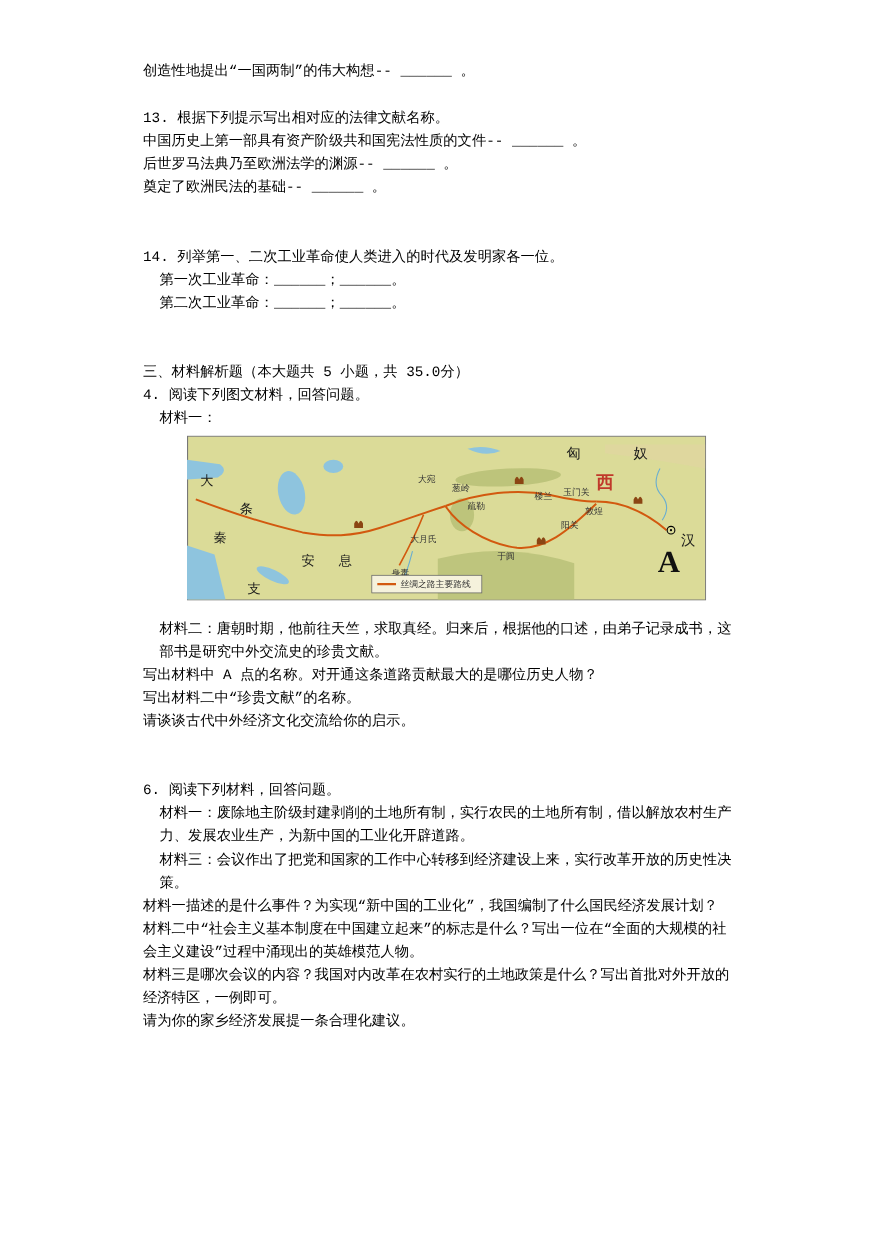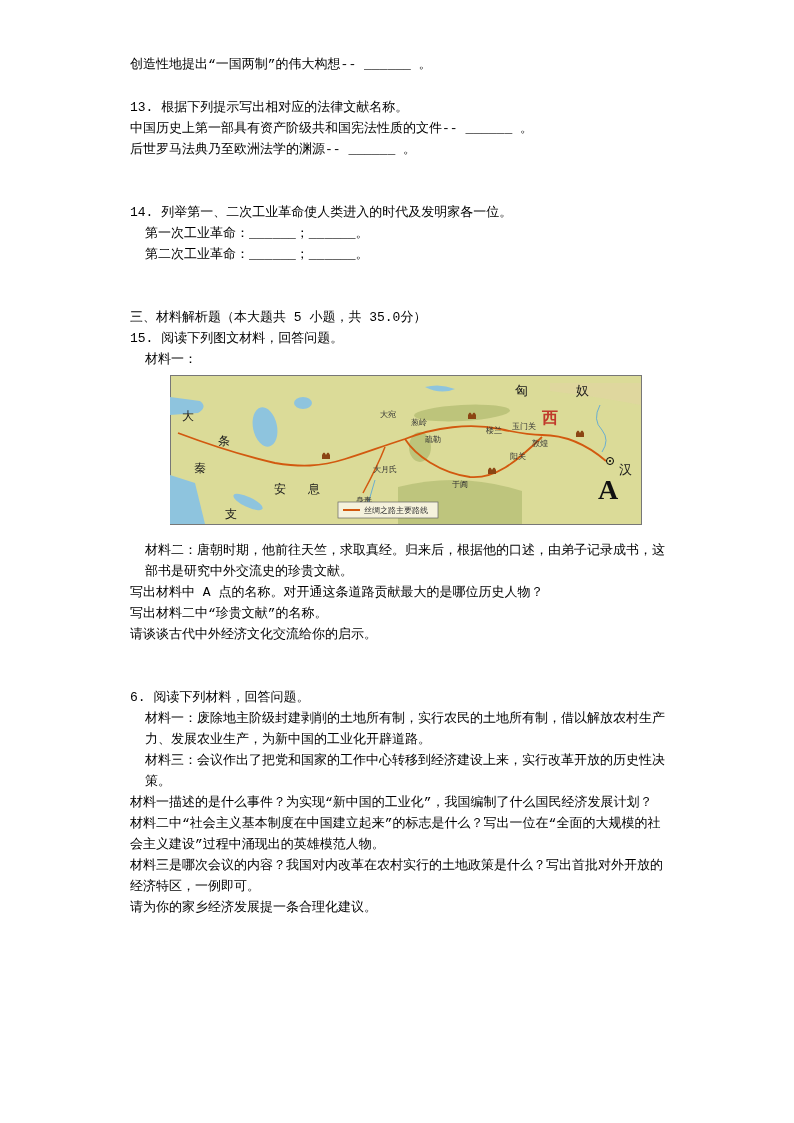--- a/index.html
+++ b/index.html
@@ -24,31 +24,32 @@
 
 <div class="content">
 
   <div class="line">创造性地提出“一国两制”的伟大构想-- ______ 。</div>
 
   <div class="gap1"></div>
 
   <div class="line">13. 根据下列提示写出相对应的法律文献名称。</div>
   <div class="line">中国历史上第一部具有资产阶级共和国宪法性质的文件-- ______ 。</div>
   <div class="line">后世罗马法典乃至欧洲法学的渊源-- ______ 。</div>
+  <div class="line">奠定了欧洲民法的基础-- ______ 。</div>
 
   <div class="gap2"></div>
 
   <div class="line">14. 列举第一、二次工业革命使人类进入的时代及发明家各一位。</div>
   <div class="line indent">第一次工业革命：______；______。</div>
   <div class="line indent">第二次工业革命：______；______。</div>
 
   <div class="gap2"></div>
 
   <div class="line">三、材料解析题（本大题共 5 小题，共 35.0分）</div>
-  <div class="line">15. 阅读下列图文材料，回答问题。</div>
+  <div class="line">4. 阅读下列图文材料，回答问题。</div>
   <div class="line indent">材料一：</div>
 
   <div class="map-wrap">
     <svg width="472" height="150" viewBox="0 0 472 150">
 
       <rect x="0.5" y="0.5" width="471" height="149" fill="#dbdb98" stroke="#777" stroke-width="1"></rect>
 
       <ellipse cx="292" cy="38" rx="48" ry="8" fill="#b9c178" opacity="0.9" transform="rotate(-3 292 38)"></ellipse>
       <ellipse cx="250" cy="72" rx="11" ry="15" fill="#b9c178" opacity="0.9"></ellipse>
       <path d="M228,112 Q290,96 352,116 L352,149 L228,149 Z" fill="#b9c178" opacity="0.85"></path>

